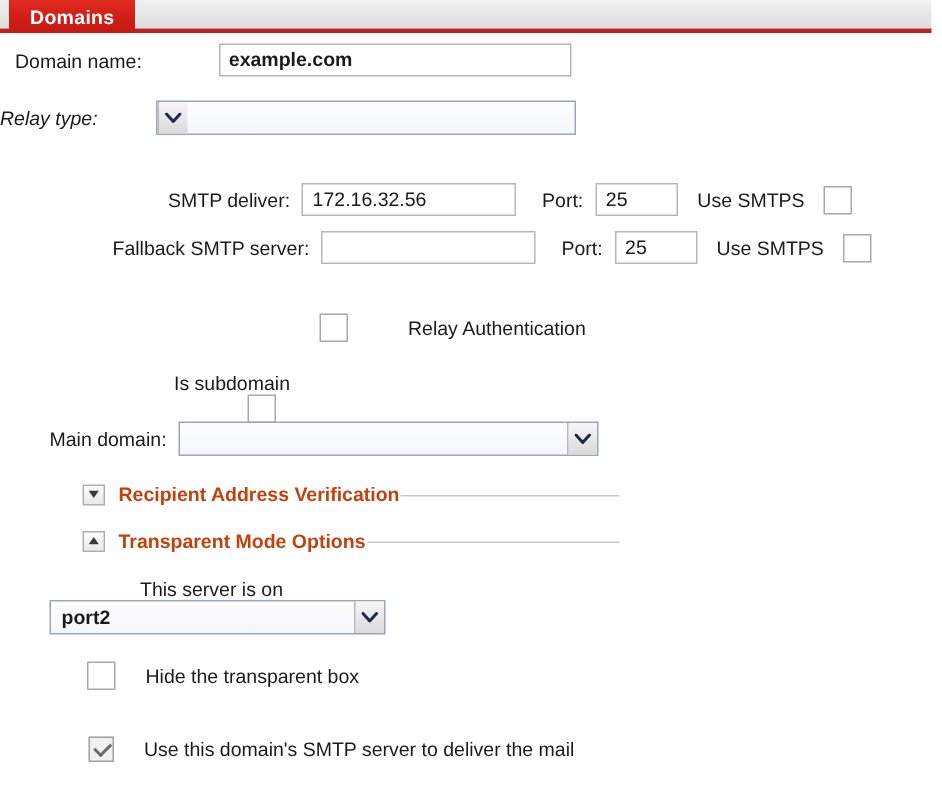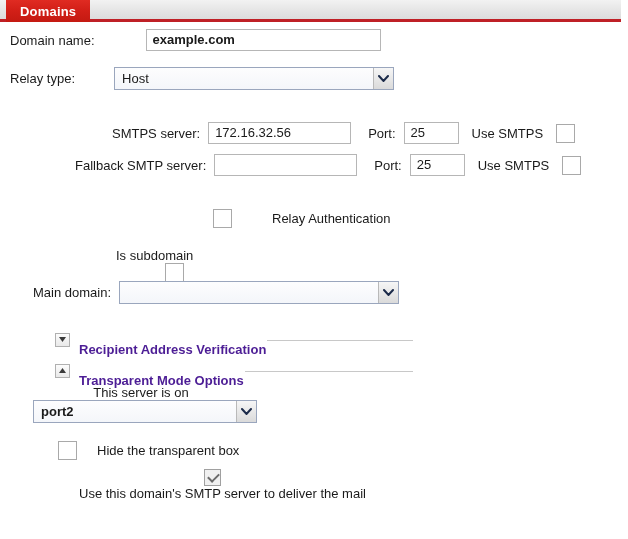--- a/index.html
+++ b/index.html
@@ -150,27 +150,26 @@
     border: 1px solid #b0b0b0;
     background: linear-gradient(to bottom, #fcfcfc 0%, #e9e9e9 100%);
     display: flex;
     align-items: center;
     justify-content: center;
     box-sizing: border-box;
     flex: none;
   }
   .toggle-btn svg { display: block; }
   .section-title {
-    color: #4c1d95;
+    color: #c2410c;
     font-weight: bold;
     font-size: 13px;
     margin-left: 9px;
     flex: none;
     white-space: nowrap;
-    margin-top: 20px;
   }
   .section-rule {
     flex: 1;
     height: 1px;
     background: #c8c8c8;
     margin-left: 1px;
     margin-top: 1px;
   }
 </style>
 </head>
@@ -180,34 +179,33 @@
   <div class="tab-active">Domains</div>
 </div>
 
 <div class="form">
 
   <div class="row" style="left:10px; top:4px;gap:44px;">
     <span class="label">Domain name:</span>
     <input class="textbox bold" type="text" style="width: 235px; margin-left: 7px;" value="example.com">
   </div>
 
-  <div class="row" style="left:10px; top:42px;">
+  <div class="row" style="left:0; top:42px;font-style:italic;">
     <span class="label">Relay type:</span>
     <div class="select" style="width:280px; margin-left:39px;">
-      <span class="sel-value">Host</span>
       <span class="sel-arrow">
         <svg width="11" height="7" viewBox="0 0 11 7">
             <path d="M1 1 L5.5 6 L10 1" fill="none" stroke="#1c2b4a" stroke-width="2" stroke-linecap="round"></path>
           </svg>
       </span>
     </div>
   </div>
 
   <div class="row" style="left:112px; top:97px;">
-    <span class="label">SMTPS server:</span>
+    <span class="label">SMTP deliver:</span>
     <input class="textbox" type="text" style="width: 143px; margin-left: 8px;" value="172.16.32.56">
     <span class="label" style="margin-left:17px;">Port:</span>
     <input class="textbox" type="text" style="width: 55px; margin-left: 8px;" value="25">
     <span class="label" style="margin-left:13px;">Use SMTPS</span>
     <span class="cbox big" style="margin-left:13px;"></span>
   </div>
 
   <div class="row" style="left:75px; top:129px;justify-content:center;">
     <span class="label">Fallback SMTP server:</span>
     <input class="textbox" type="text" style="width: 143px; margin-left: 8px;" value="">
@@ -269,18 +267,18 @@
           </svg>
       </span>
     </div>
   </div>
 
   <div class="row" style="left:58px; top:416px;">
     <span class="cbox big"></span>
     <span class="label" style="margin-left:20px;">Hide the transparent box</span>
   </div>
 
-  <div class="row" style="left:59px; top:444px;flex-direction:column;">
+  <div class="row" style="left:59px; top:466px;">
     <span class="cbox checked-disabled"></span>
     <span class="label" style="margin-left:20px;">Use this domain's SMTP server to deliver the mail</span>
   </div>
 
 </div>
 
 </body></html>

